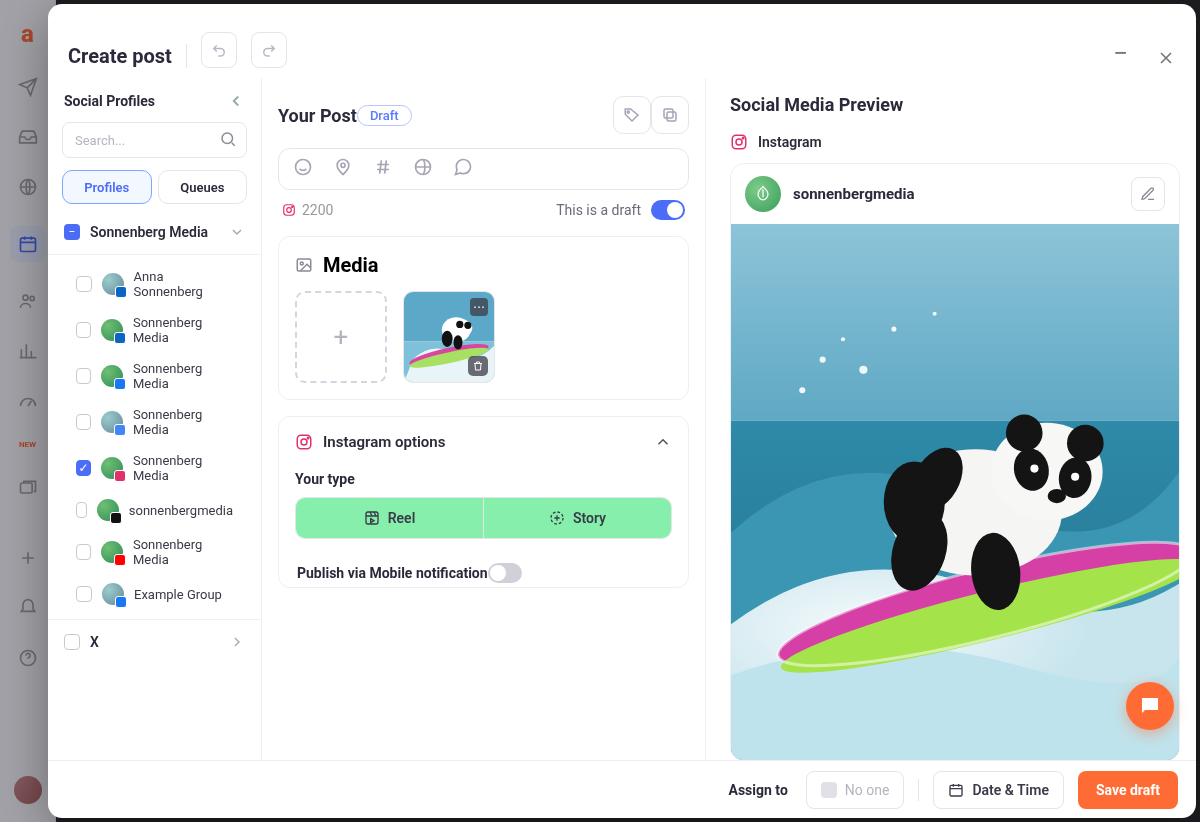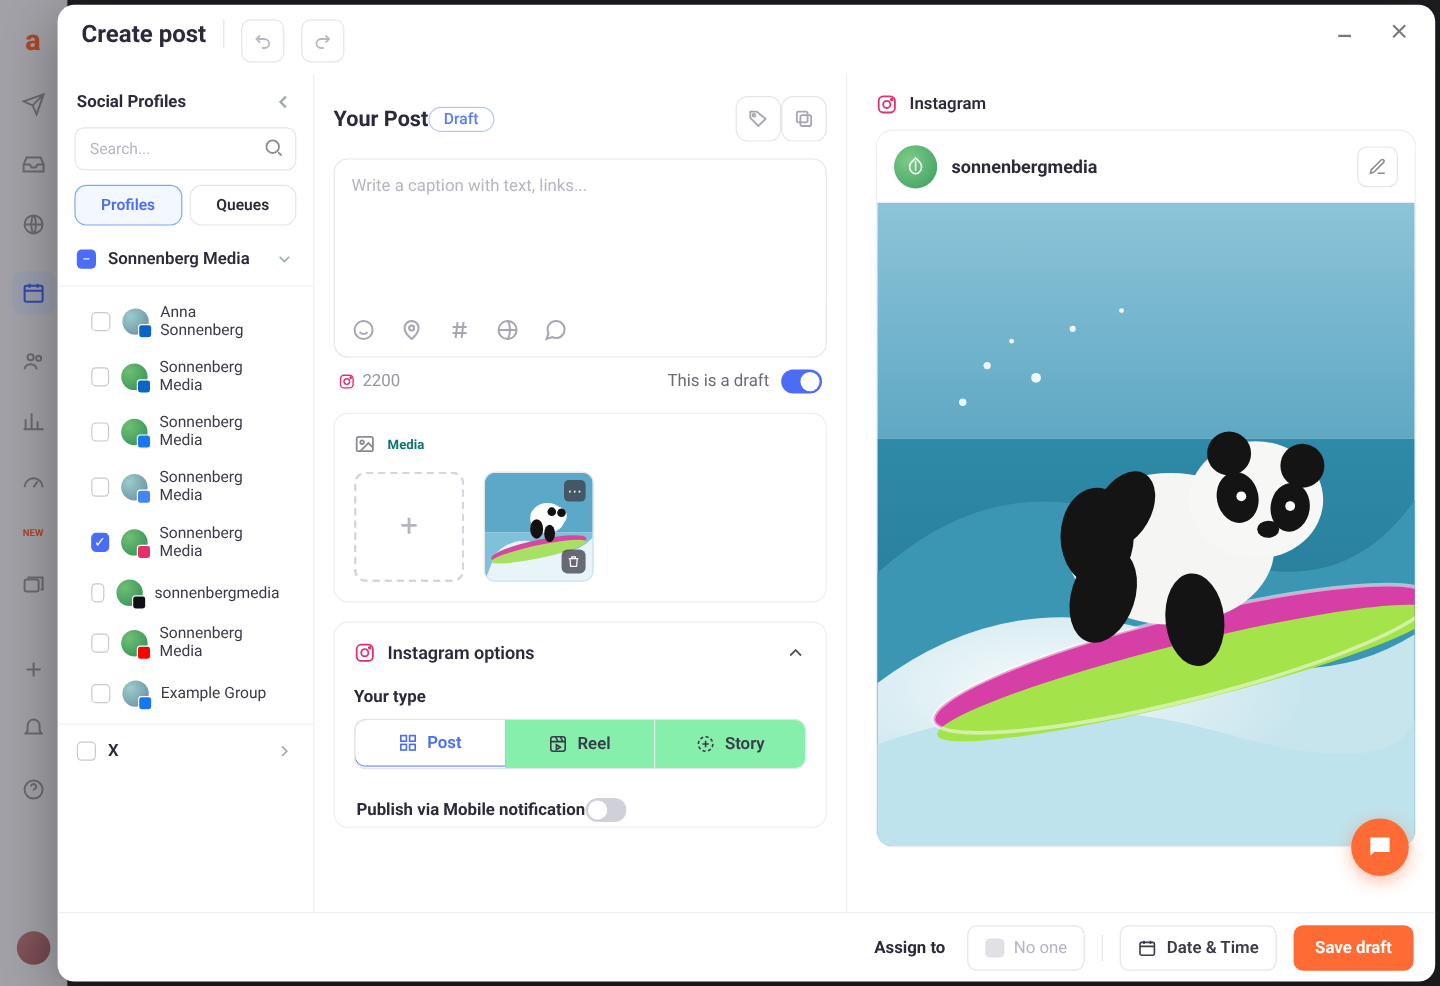--- a/index.html
+++ b/index.html
@@ -5,21 +5,21 @@
   *{box-sizing:border-box;margin:0;padding:0;font-family:-apple-system,BlinkMacSystemFont,"Segoe UI",Roboto,sans-serif}
   body{background:#2a2a2a;width:1200px;height:822px;overflow:hidden;position:relative}
   .app-dim{position:absolute;left:0;top:0;width:56px;height:100%;background:#f5f5f7;border-right:1px solid #e5e5e8;display:flex;flex-direction:column;align-items:center;padding-top:20px;gap:28px}
   .app-dim .logo{color:#ff6b35;font-weight:800;font-size:24px}
   .app-dim .icn{width:22px;height:22px;opacity:.35;display:flex;align-items:center;justify-content:center}
   .app-dim .icn.active{background:#e8eeff;width:36px;height:36px;border-radius:8px;opacity:1;color:#4a6cf7}
   .app-dim .new{font-size:8px;color:#ff6b35;font-weight:700}
   .app-dim .avatar{width:28px;height:28px;border-radius:50%;background:linear-gradient(135deg,#c88,#a66);margin-top:auto;margin-bottom:18px}
   .dim-overlay{position:absolute;left:0;top:0;right:0;bottom:0;background:rgba(10,10,20,.35)}
   .modal{position:absolute;left:48px;top:4px;right:4px;bottom:4px;background:#fff;border-radius:14px;display:flex;flex-direction:column;box-shadow:0 10px 50px rgba(0,0,0,.35);overflow:hidden}
-  .modal-header{display:flex;align-items:flex-start;padding:12px 20px 10px 20px;gap:14px}
+  .modal-header{display:flex;align-items:flex-end;padding:28px 20px 10px 20px;gap:14px}
   .modal-title{font-size:20px;font-weight:700;color:#2a2a3a}
   .divider{width:1px;height:24px;background:#e5e5e8}
   .hbtn{width:36px;height:36px;border:1px solid #e5e5e8;border-radius:8px;display:flex;align-items:center;justify-content:center;color:#b8b8c5;cursor:pointer}
   .spacer{flex:1}
   .winbtn{color:#777;cursor:pointer;font-size:18px}
   .modal-body{flex:1;display:flex;min-height:0}
   .sidebar{width:214px;border-right:1px solid #eceff3;display:flex;flex-direction:column}
   .side-head{display:flex;align-items:center;justify-content:space-between;padding:14px 16px 12px}
   .side-head h3{font-size:14px;font-weight:700;color:#2a2a3a}
   .chev{color:#9aa;cursor:pointer}
@@ -55,21 +55,21 @@
   .ctoolbar{display:flex;gap:20px;padding:8px 14px 12px;color:#a5a5b5}
   .ctoolbar span{cursor:pointer;font-size:18px}
   .charrow{display:flex;align-items:center;justify-content:space-between;padding:10px 4px 16px}
   .charrow .count{color:#97979f;font-size:14px;display:flex;align-items:center;gap:6px}
   .ig-glyph{width:14px;height:14px;display:inline-block}
   .draftrow{display:flex;align-items:center;gap:10px}
   .draftrow span{font-size:14px;color:#6a6a78}
   .toggle{width:34px;height:20px;background:#4a6cf7;border-radius:999px;position:relative;cursor:pointer}
   .toggle::after{content:"";position:absolute;right:2px;top:2px;width:16px;height:16px;background:#fff;border-radius:50%}
   .card{border:1px solid #eceff3;border-radius:12px;padding:16px;margin-bottom:16px}
-  .card-head{display:flex;align-items:center;gap:10px;font-weight:700;color:#0f766e;font-size:11px}
+  .card-head{display:flex;align-items:center;gap:10px;font-weight:700;color:#000000;font-size:20px}
   .media-row{display:flex;gap:16px;margin-top:14px}
   .add-media{width:92px;height:92px;border:2px dashed #d5d5df;border-radius:10px;display:flex;align-items:center;justify-content:center;color:#b5b5c0;font-size:26px;cursor:pointer}
   .thumb{position:relative;width:92px;height:92px;border-radius:10px;overflow:hidden;border:1px solid #e5e5e8;cursor:pointer}
   .thumb .img,.preview-img{width:100%;height:100%;display:block}
   .thumb .more{position:absolute;top:6px;right:6px;width:18px;height:18px;background:rgba(60,60,70,.75);border-radius:4px;color:#fff;font-size:12px;display:flex;align-items:center;justify-content:center;cursor:pointer}
   .thumb .del{position:absolute;bottom:6px;right:6px;width:20px;height:20px;background:rgba(60,60,70,.75);border-radius:5px;color:#fff;display:flex;align-items:center;justify-content:center;cursor:pointer}
   .igopts{display:flex;align-items:center;justify-content:space-between;cursor:pointer}
   .igopts .left{display:flex;align-items:center;gap:10px;font-weight:600;color:#2a2a3a;font-size:15px}
   .posttype-label{font-weight:700;font-size:14px;color:#2a2a3a;margin:20px 0 10px}
   .posttype{display:flex;border:1px solid #e5e5e8;border-radius:10px;overflow:hidden}
@@ -312,21 +312,20 @@
             </svg>
           </div>
         <div class="sqbtn">
             <svg width="18" height="18" viewBox="0 0 24 24" fill="none" stroke="currentColor" stroke-width="2">
               <rect x="8" y="8" width="12" height="12" rx="2"></rect>
               <rect x="4" y="4" width="12" height="12" rx="2"></rect>
             </svg>
           </div>
       </div>
       <div class="composer">
-        <textarea placeholder="Write a caption with text, links..." style=""></textarea>
         <div class="ctoolbar">
           <span>
               <svg width="20" height="20" viewBox="0 0 24 24" fill="none" stroke="currentColor" stroke-width="2">
                 <circle cx="12" cy="12" r="9"></circle>
                 <path d="M8 14s1.5 2 4 2 4-2 4-2M9 9h.01M15 9h.01"></path>
               </svg>
             </span>
           <span>
               <svg width="20" height="20" viewBox="0 0 24 24" fill="none" stroke="currentColor" stroke-width="2">
                 <path d="M12 21s-7-6-7-11a7 7 0 0 1 14 0c0 5-7 11-7 11z"></path>
@@ -410,29 +409,20 @@
                 <circle cx="17.5" cy="6.5" r="1" fill="#e1306c"></circle>
               </svg>
             <span>Instagram options</span>
           </div>
           <svg width="18" height="18" viewBox="0 0 24 24" fill="none" stroke="#555" stroke-width="2">
               <path d="M6 15l6-6 6 6"></path>
             </svg>
         </div>
         <div class="posttype-label">Your type</div>
         <div class="posttype">
-          <button class="active">
-              <svg width="16" height="16" viewBox="0 0 24 24" fill="none" stroke="currentColor" stroke-width="2">
-                <rect x="3" y="3" width="7" height="7"></rect>
-                <rect x="14" y="3" width="7" height="7"></rect>
-                <rect x="3" y="14" width="7" height="7"></rect>
-                <rect x="14" y="14" width="7" height="7"></rect>
-              </svg>
-              <span>Post</span>
-            </button>
           <button>
               <svg width="16" height="16" viewBox="0 0 24 24" fill="none" stroke="currentColor" stroke-width="2">
                 <rect x="3" y="3" width="18" height="18" rx="3"></rect>
                 <path d="M3 9h18M9 3l3 6M15 3l3 6M10 13l5 3-5 3v-6z"></path>
               </svg>
               <span>Reel</span>
             </button>
           <button>
               <svg width="16" height="16" viewBox="0 0 24 24" fill="none" stroke="currentColor" stroke-width="2">
                 <circle cx="12" cy="12" r="9" stroke-dasharray="4 3"></circle>
@@ -442,20 +432,21 @@
             </button>
         </div>
         <div class="mobilepub">
           <div class="lbl">Publish via Mobile notification</div>
           <div class="toggle-off"></div>
         </div>
       </div>
     </div>
 
     <div class="right">
+      <h2>Social Media Preview</h2>
       <div class="netlabel">
         <svg class="ig" viewBox="0 0 24 24" fill="none" stroke="#e1306c" stroke-width="2">
             <rect x="3" y="3" width="18" height="18" rx="5"></rect>
             <circle cx="12" cy="12" r="4"></circle>
             <circle cx="17.5" cy="6.5" r="1" fill="#e1306c"></circle>
           </svg>
         <span>Instagram</span>
       </div>
       <div class="preview-card">
         <div class="preview-head">

